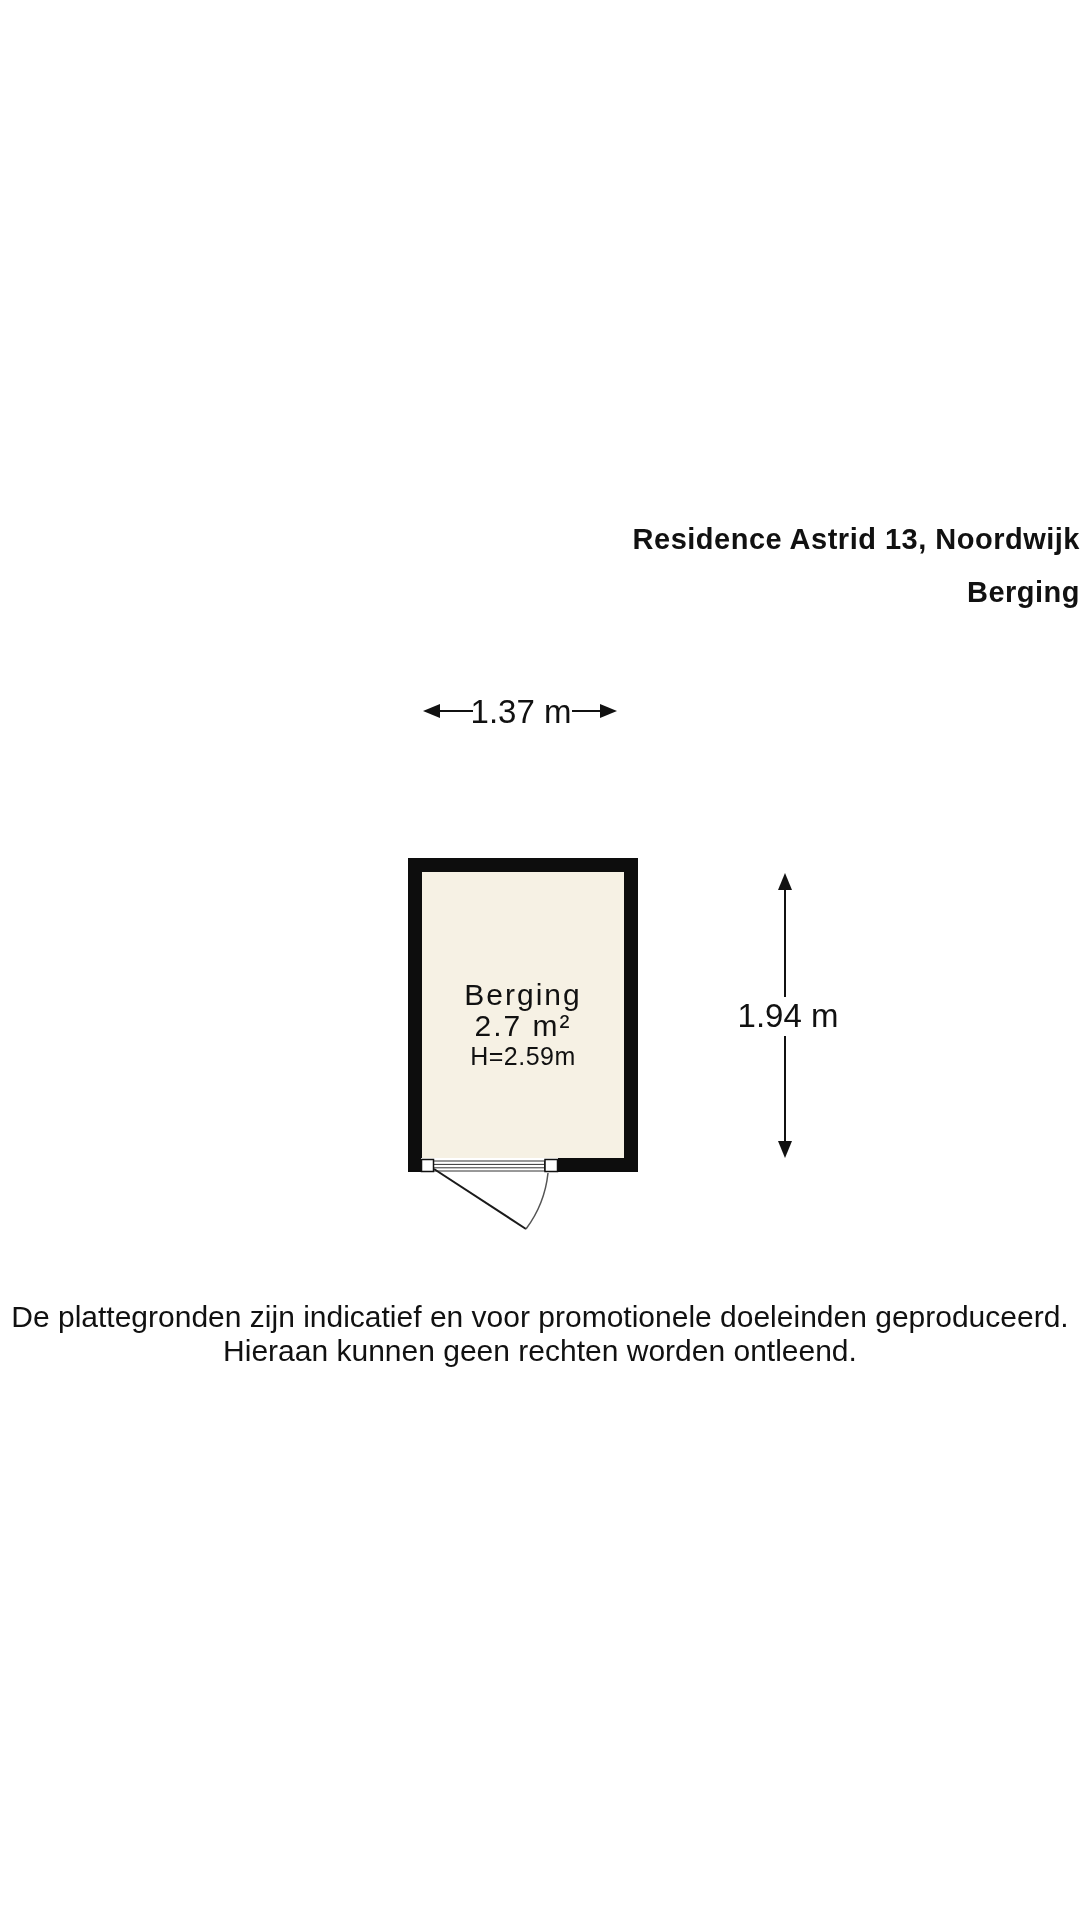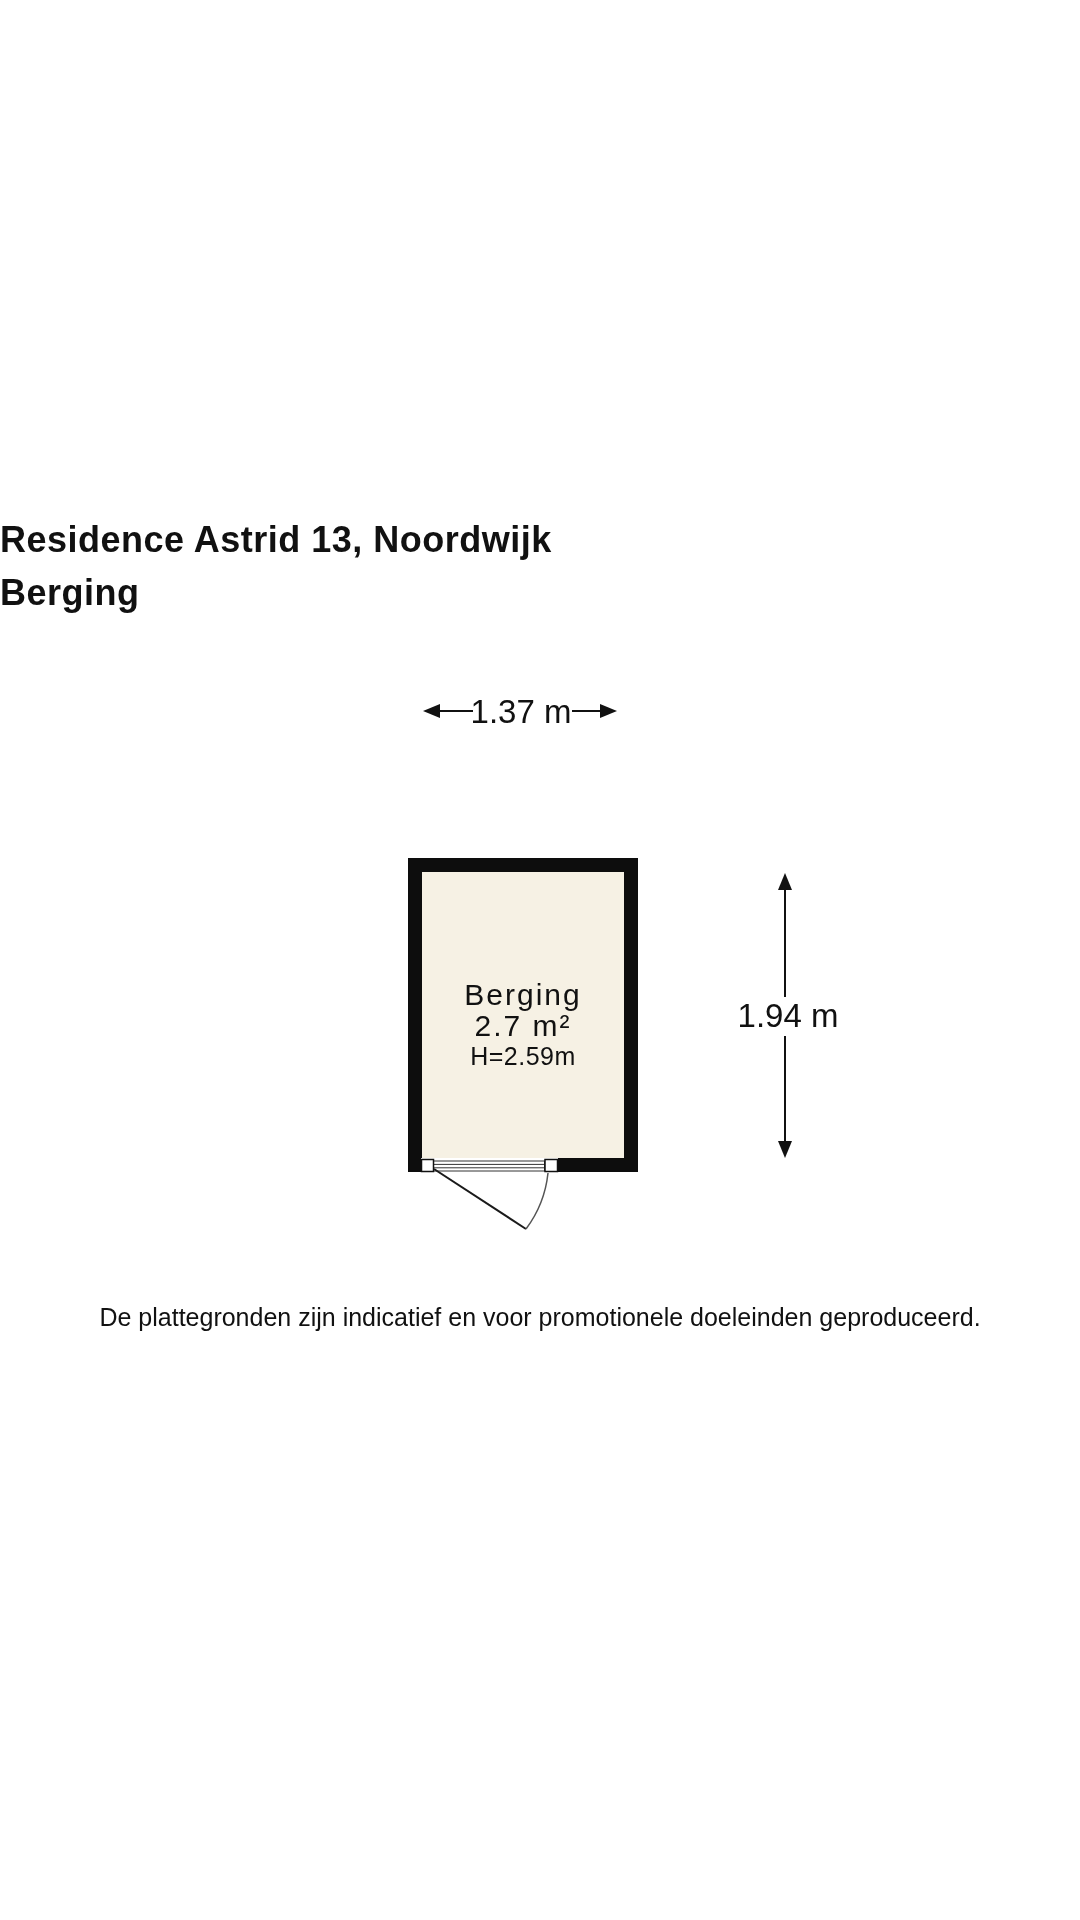--- a/index.html
+++ b/index.html
@@ -18,24 +18,24 @@
     height: 1920px;
     background: var(--background);
     overflow: hidden;
     margin: 0 auto;
   }
   .title-block {
     position: absolute;
     top: 513px;
     left: 0;
     width: 100%;
-    text-align: left;
+    text-align: right;
     color: var(--text);
     font-weight: bold;
-    font-size: 36px;
+    font-size: 29px;
     line-height: 53px;
     letter-spacing: 0.5px;
   }
   .plan-svg {
     position: absolute;
     top: 0;
     left: 0;
     width: 1080px;
     height: 1920px;
   }
@@ -53,21 +53,21 @@
   .door-arc { stroke: #555555; stroke-width: 1.5; fill: none; }
   .sill-line { stroke: var(--line); stroke-width: 1; }
   .jamb { fill: #ffffff; stroke: var(--text); stroke-width: 1.5; }
   .footer-block {
     position: absolute;
     top: 1300px;
     left: 0;
     width: 100%;
     text-align: center;
     color: var(--text);
-    font-size: 25px;
+    font-size: 30px;
     line-height: 34px;
   }
 </style>
 </head>
 <body>
 
 <div class="page">
 
   <div class="title-block">
     <div>Residence Astrid 13, Noordwijk</div>
@@ -106,15 +106,16 @@
       <line class="dim-line" x1="785" y1="886" x2="785" y2="997"></line>
       <line class="dim-line" x1="785" y1="1036" x2="785" y2="1146"></line>
       <polygon class="dim-arrow" points="785,873 778,890 792,890"></polygon>
       <polygon class="dim-arrow" points="785,1158 778,1141 792,1141"></polygon>
       <text class="dim-label" x="788" y="1027" text-anchor="middle">1.94 m</text>
     </g>
   </svg>
 
   <div class="footer-block">
     <div>De plattegronden zijn indicatief en voor promotionele doeleinden geproduceerd.</div>
+    <div>Hieraan kunnen geen rechten worden ontleend.</div>
   </div>
 
 </div>
 
 </body></html>

